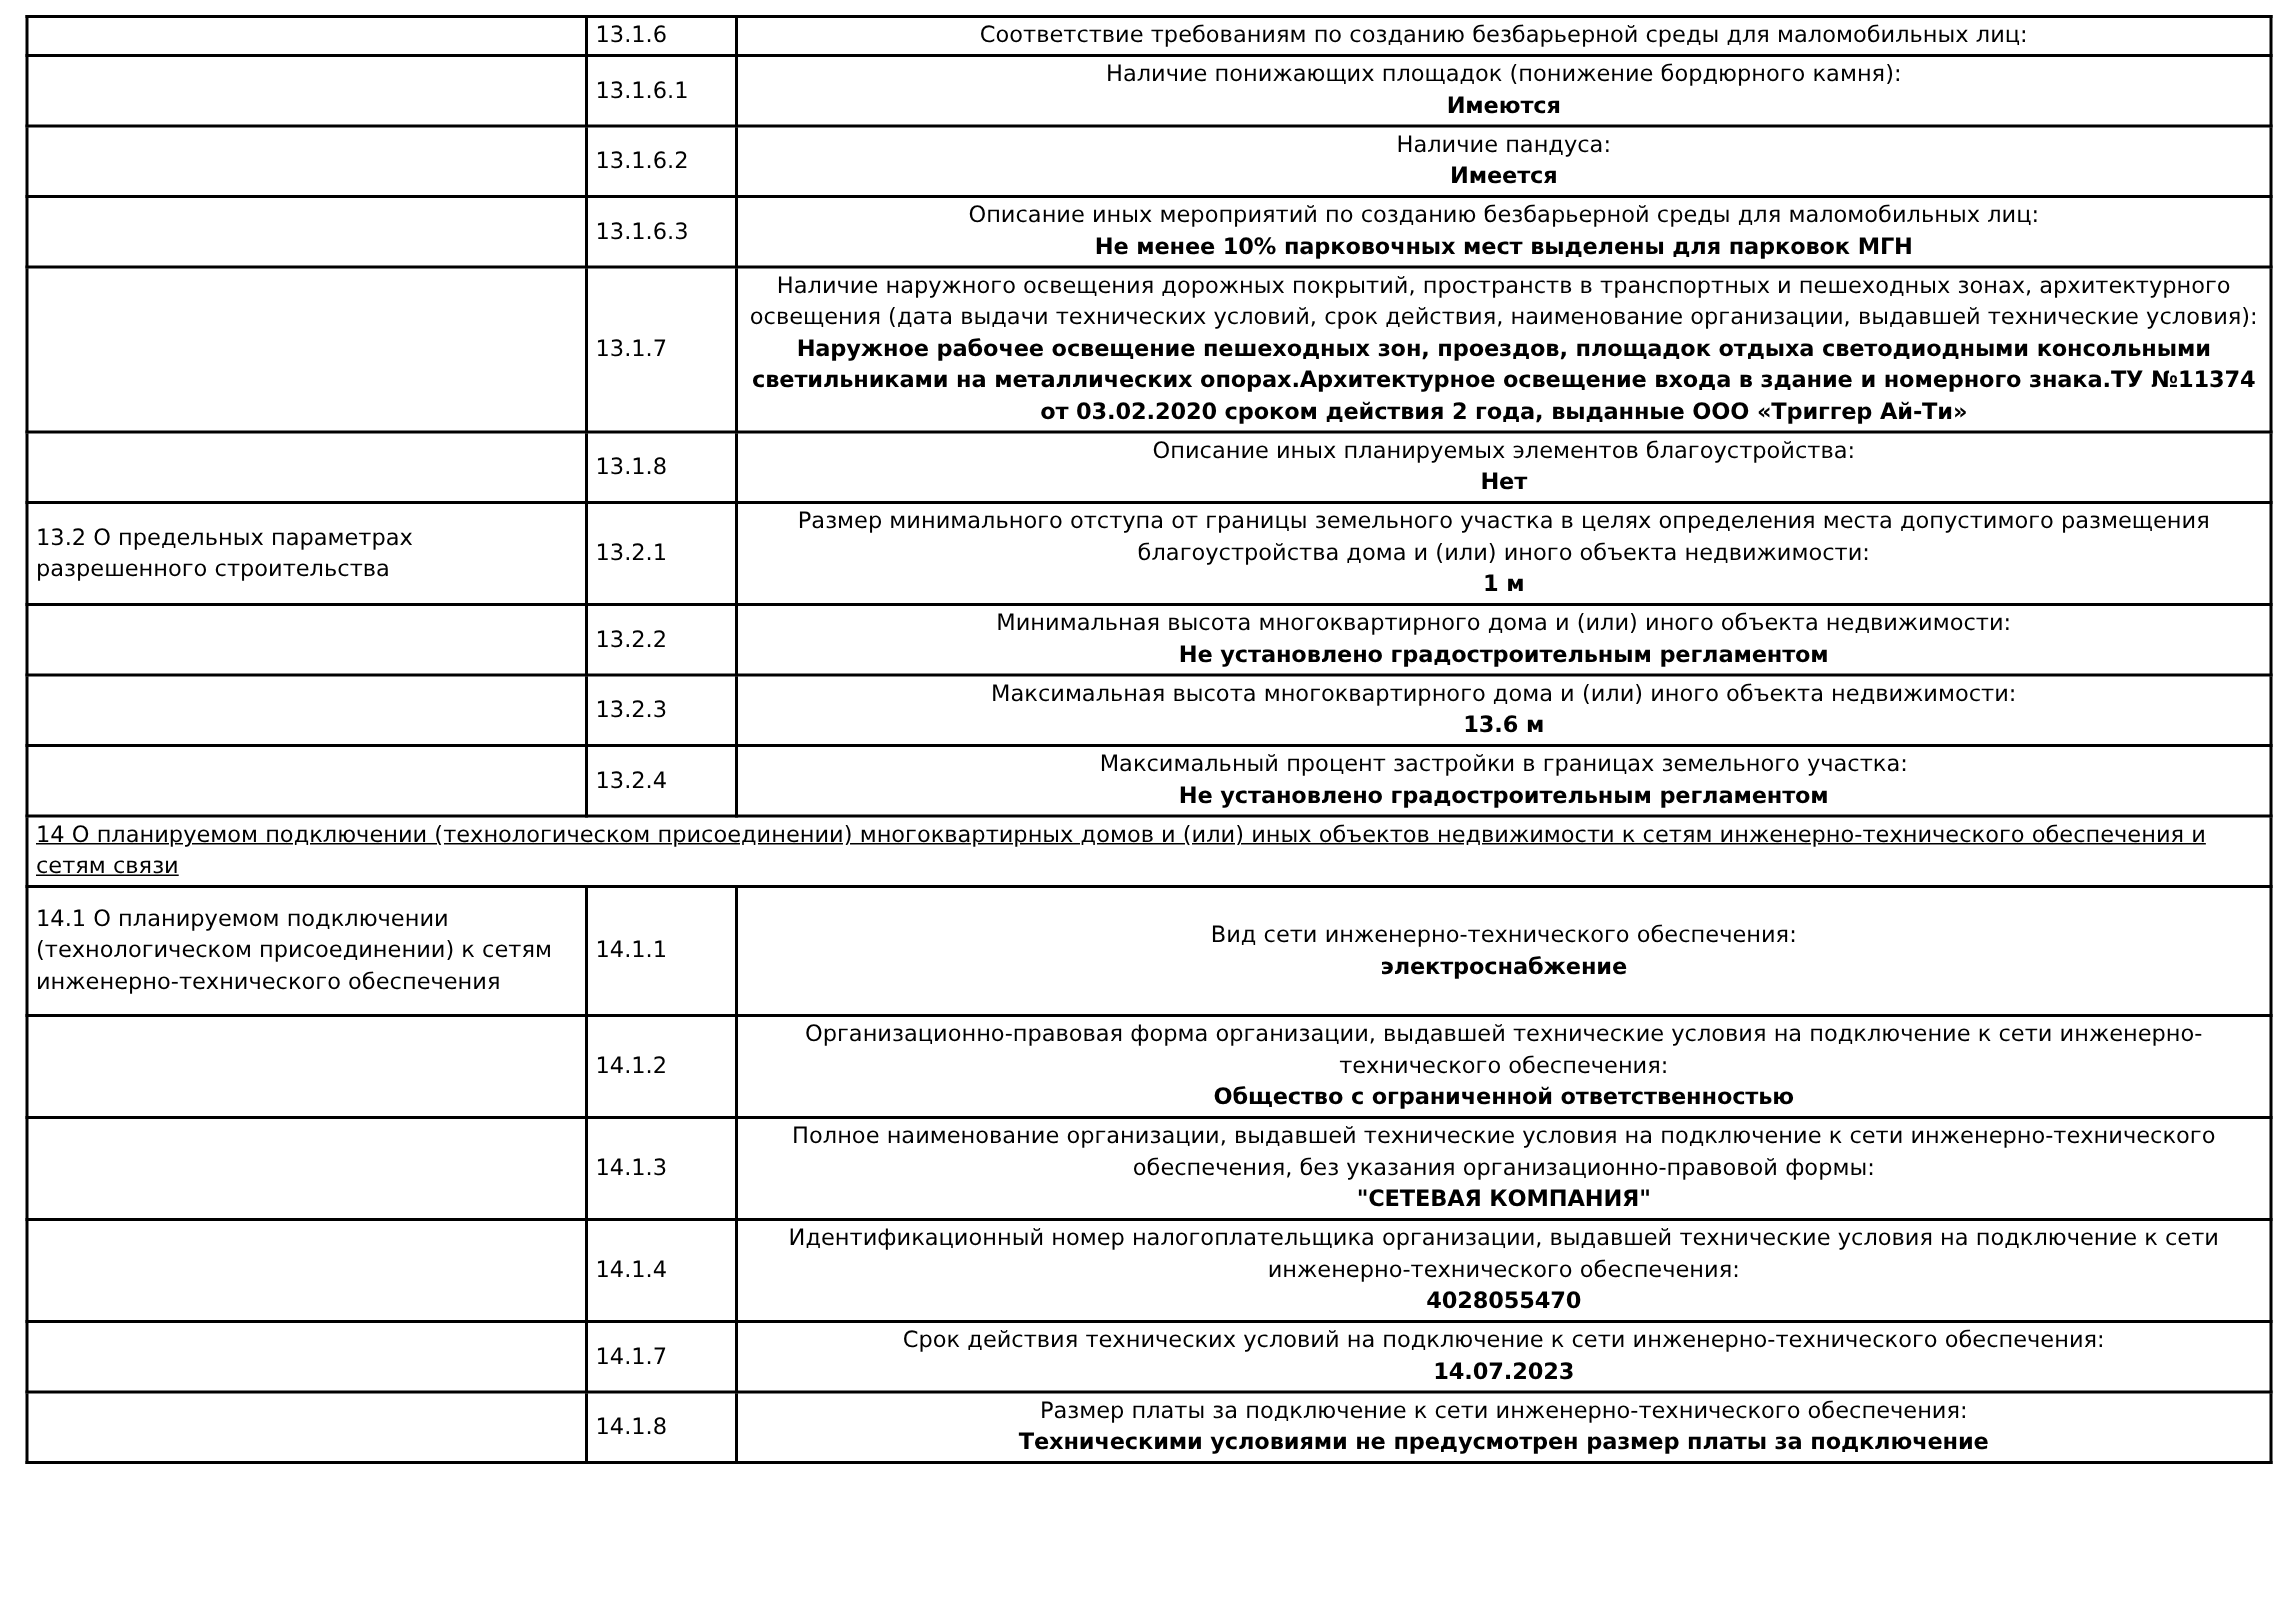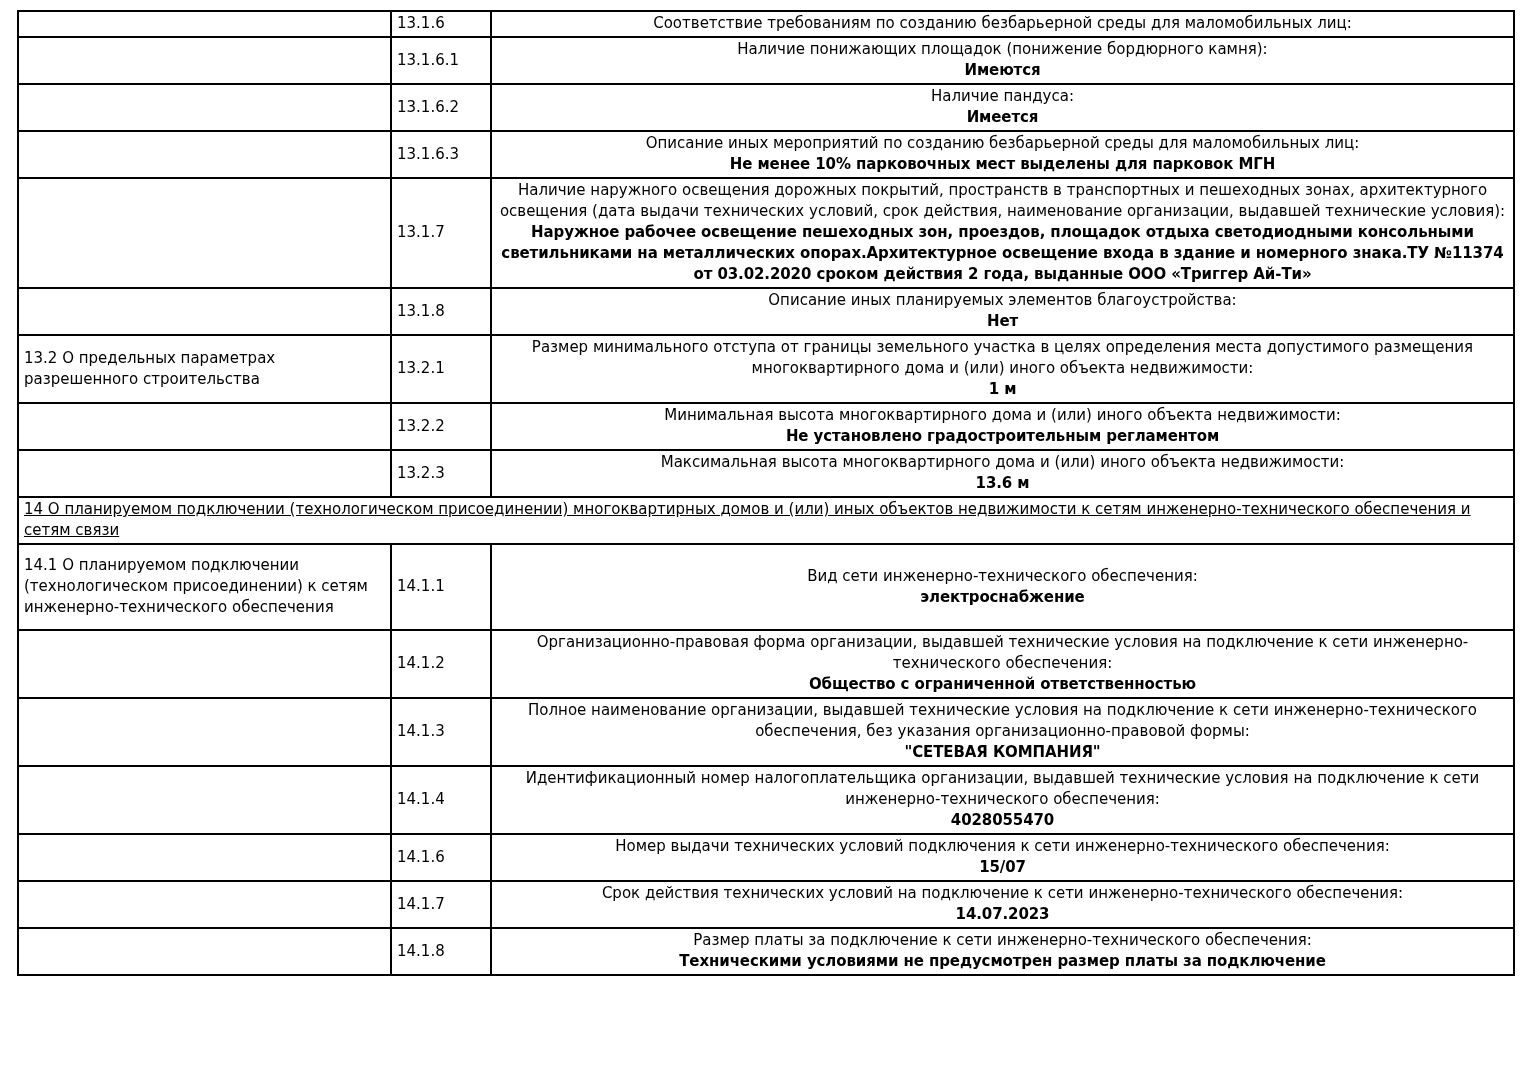--- a/index.html
+++ b/index.html
@@ -130,21 +130,21 @@
   </tr>
 
   <tr>
     <td class="c-left">
       <span class="q">13.2 О предельных параметрах разрешенного строительства</span>
     </td>
     <td class="c-num">
       <span class="q">13.2.1</span>
     </td>
     <td class="c-content">
-      <div class="q">Размер минимального отступа от границы земельного участка в целях определения места допустимого размещения многоквартирного дома и (или) иного объекта недвижимости:</div>
+      <div class="q">Размер минимального отступа от границы земельного участка в целях определения места допустимого размещения благоустройства дома и (или) иного объекта недвижимости:</div>
       <div class="a">1 м</div>
     </td>
   </tr>
 
   <tr>
     <td class="c-left">
       <span class="q"></span>
     </td>
     <td class="c-num">
       <span class="q">13.2.2</span>
@@ -161,20 +161,32 @@
     </td>
     <td class="c-num">
       <span class="q">13.2.3</span>
     </td>
     <td class="c-content">
       <div class="q">Максимальная высота многоквартирного дома и (или) иного объекта недвижимости:</div>
       <div class="a">13.6 м</div>
     </td>
   </tr>
 
+  <tr>
+    <td class="c-left">
+      <span class="q"></span>
+    </td>
+    <td class="c-num">
+      <span class="q">13.2.4</span>
+    </td>
+    <td class="c-content">
+      <div class="q">Максимальный процент застройки в границах земельного участка:</div>
+      <div class="a">Не установлено градостроительным регламентом</div>
+    </td>
+  </tr>
 
   <tr>
     <td class="c-section" colspan="3">
       <span class="q">14 О планируемом подключении (технологическом присоединении) многоквартирных домов и (или) иных объектов недвижимости к сетям инженерно-технического обеспечения и сетям связи</span>
     </td>
   </tr>
 
   <tr style="height: 86px;">
     <td class="c-left">
       <span class="q">14.1 О планируемом подключении (технологическом присоединении) к сетям инженерно-технического обеспечения</span>
@@ -221,32 +233,20 @@
     <td class="c-num">
       <span class="q">14.1.4</span>
     </td>
     <td class="c-content">
       <div class="q">Идентификационный номер налогоплательщика организации, выдавшей технические условия на подключение к сети инженерно-технического обеспечения:</div>
       <div class="a">4028055470</div>
     </td>
   </tr>
 
 
-  <tr>
-    <td class="c-left">
-      <span class="q"></span>
-    </td>
-    <td class="c-num">
-      <span class="q">14.1.6</span>
-    </td>
-    <td class="c-content">
-      <div class="q">Номер выдачи технических условий подключения к сети инженерно-технического обеспечения:</div>
-      <div class="a">15/07</div>
-    </td>
-  </tr>
 
   <tr>
     <td class="c-left">
       <span class="q"></span>
     </td>
     <td class="c-num">
       <span class="q">14.1.7</span>
     </td>
     <td class="c-content">
       <div class="q">Срок действия технических условий на подключение к сети инженерно-технического обеспечения:</div>

